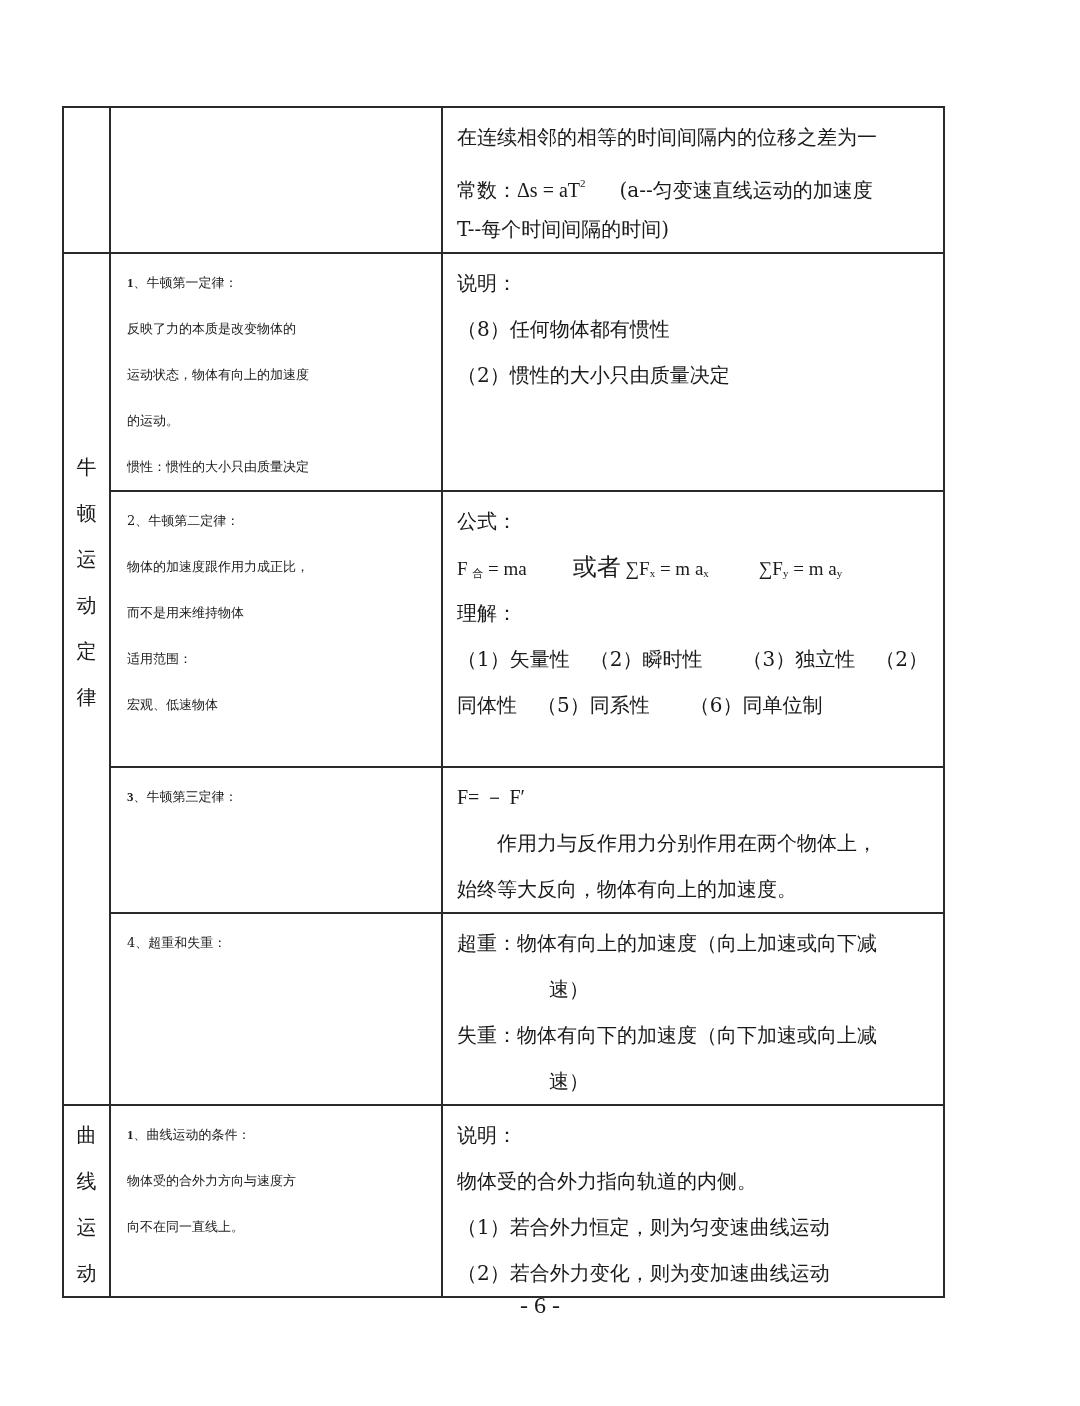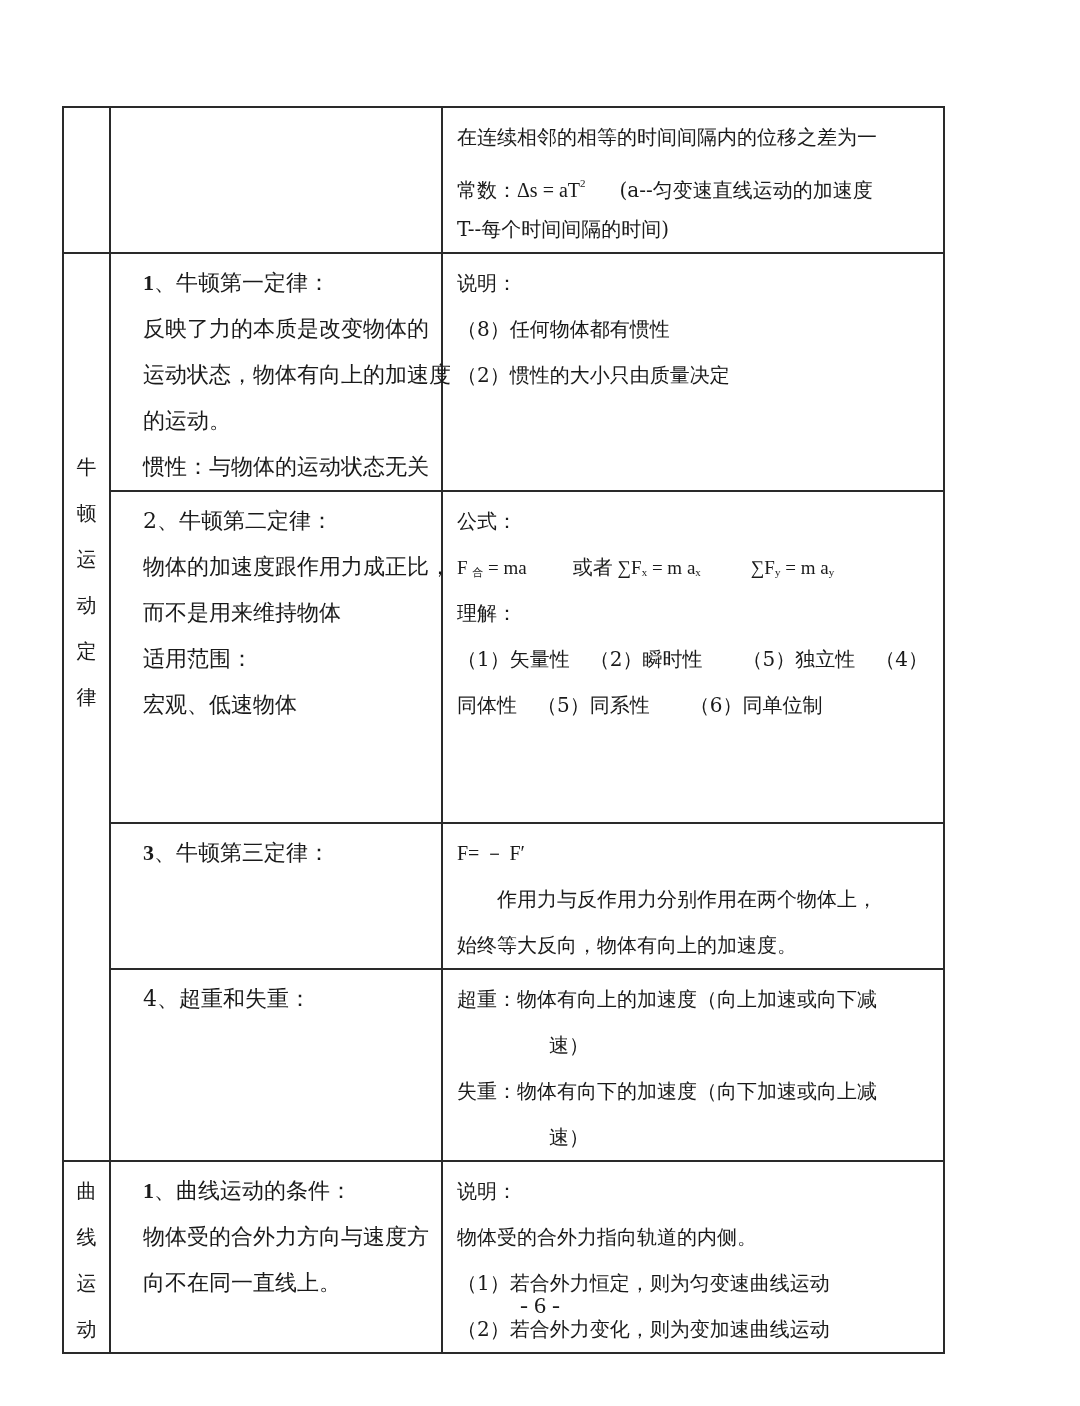--- a/index.html
+++ b/index.html
@@ -3,21 +3,21 @@
 <meta charset="utf-8">
 <style>
   html, body { margin: 0; padding: 0; background: #ffffff; }
   body { width: 1080px; height: 1406px; position: relative; overflow: hidden;
          font-family: "DejaVu Serif", "Liberation Serif", serif; color: #1a1a1a; }
   .page { position: absolute; left: 0; top: 0; width: 1080px; height: 1406px; }
   table.doc { position: absolute; left: 62px; top: 106px; border-collapse: collapse;
               table-layout: fixed; width: 881px; }
   table.doc td { border: 2px solid #2a2a2a; vertical-align: top; padding: 0; }
   col.c1 { width: 47px; } col.c2 { width: 332px; } col.c3 { width: 502px; }
-  .cell { padding: 6px 12px 0 32px; font-size: 22px; line-height: 46px; white-space: nowrap; }
+  .cell { padding: 6px 12px 0 16px; font-size: 13px; line-height: 46px; white-space: nowrap; }
   .cell3 { padding: 6px 12px 0 14px; font-size: 20px; line-height: 46px; white-space: nowrap; }
   .line { display: block; height: 46px; }
   .bold-num { font-weight: bold; font-family: "Liberation Serif", serif; }
   .vert { font-size: 20px; text-align: center; position: relative; }
   .vert span { display: block; }
   .sub { font-size: 11px; vertical-align: -2px; }
   .sup { font-size: 11px; vertical-align: 10px; }
   .math { font-family: "Liberation Serif", serif; }
   .indent2 { padding-left: 40px; }
   .indent-su { padding-left: 92px; }
@@ -60,55 +60,55 @@
         <span>定</span>
         <span>律</span>
       </div>
     </td>
     <td>
       <div class="cell">
         <span class="line"><span class="bold-num">1</span><span>、牛顿第一定律：</span></span>
         <span class="line">反映了力的本质是改变物体的</span>
         <span class="line">运动状态，物体有向上的加速度</span>
         <span class="line">的运动。</span>
-        <span class="line">惯性：与物体的运动状态无关</span>
+        <span class="line">惯性：惯性的大小只由质量决定</span>
       </div>
     </td>
     <td>
       <div class="cell3">
         <span class="line">说明：</span>
         <span class="line">（8）任何物体都有惯性</span>
         <span class="line">（2）惯性的大小只由质量决定</span>
       </div>
     </td>
   </tr>
 
-  <tr style="height:332px">
+  <tr style="height:276px">
     <td>
       <div class="cell">
         <span class="line">2、牛顿第二定律：</span>
         <span class="line">物体的加速度跟作用力成正比，</span>
         <span class="line">而不是用来维持物体</span>
         <span class="line">适用范围：</span>
         <span class="line">宏观、低速物体</span>
       </div>
     </td>
     <td>
       <div class="cell3">
         <span class="line">公式：</span>
         <span class="line math" style="font-size:19px">
           <span>F</span>
           <span class="sub">合</span>
-          <span>= ma</span><span style="display:inline-block;width:46px"></span><span style="font-family:'DejaVu Serif',serif;font-size:20px">或者</span>
+          <span>= ma</span><span style="display:inline-block;width:46px"></span><span style="font-family:'DejaVu Serif',serif;font-size:24px">或者</span>
           <span>∑F</span><span class="sub">x</span>
           <span>= m a</span><span class="sub">x</span><span style="display:inline-block;width:50px"></span><span>∑F</span><span class="sub">y</span>
           <span>= m a</span><span class="sub">y</span>
         </span>
         <span class="line">理解：</span>
-        <span class="line">（1）矢量性　（2）瞬时性　　（5）独立性　（4）</span>
+        <span class="line">（1）矢量性　（2）瞬时性　　（3）独立性　（2）</span>
         <span class="line">同体性　（5）同系性　　（6）同单位制</span>
       </div>
     </td>
   </tr>
 
   <tr style="height:139px">
     <td>
       <div class="cell">
         <span class="line"><span class="bold-num">3</span><span>、牛顿第三定律：</span></span>
       </div>

